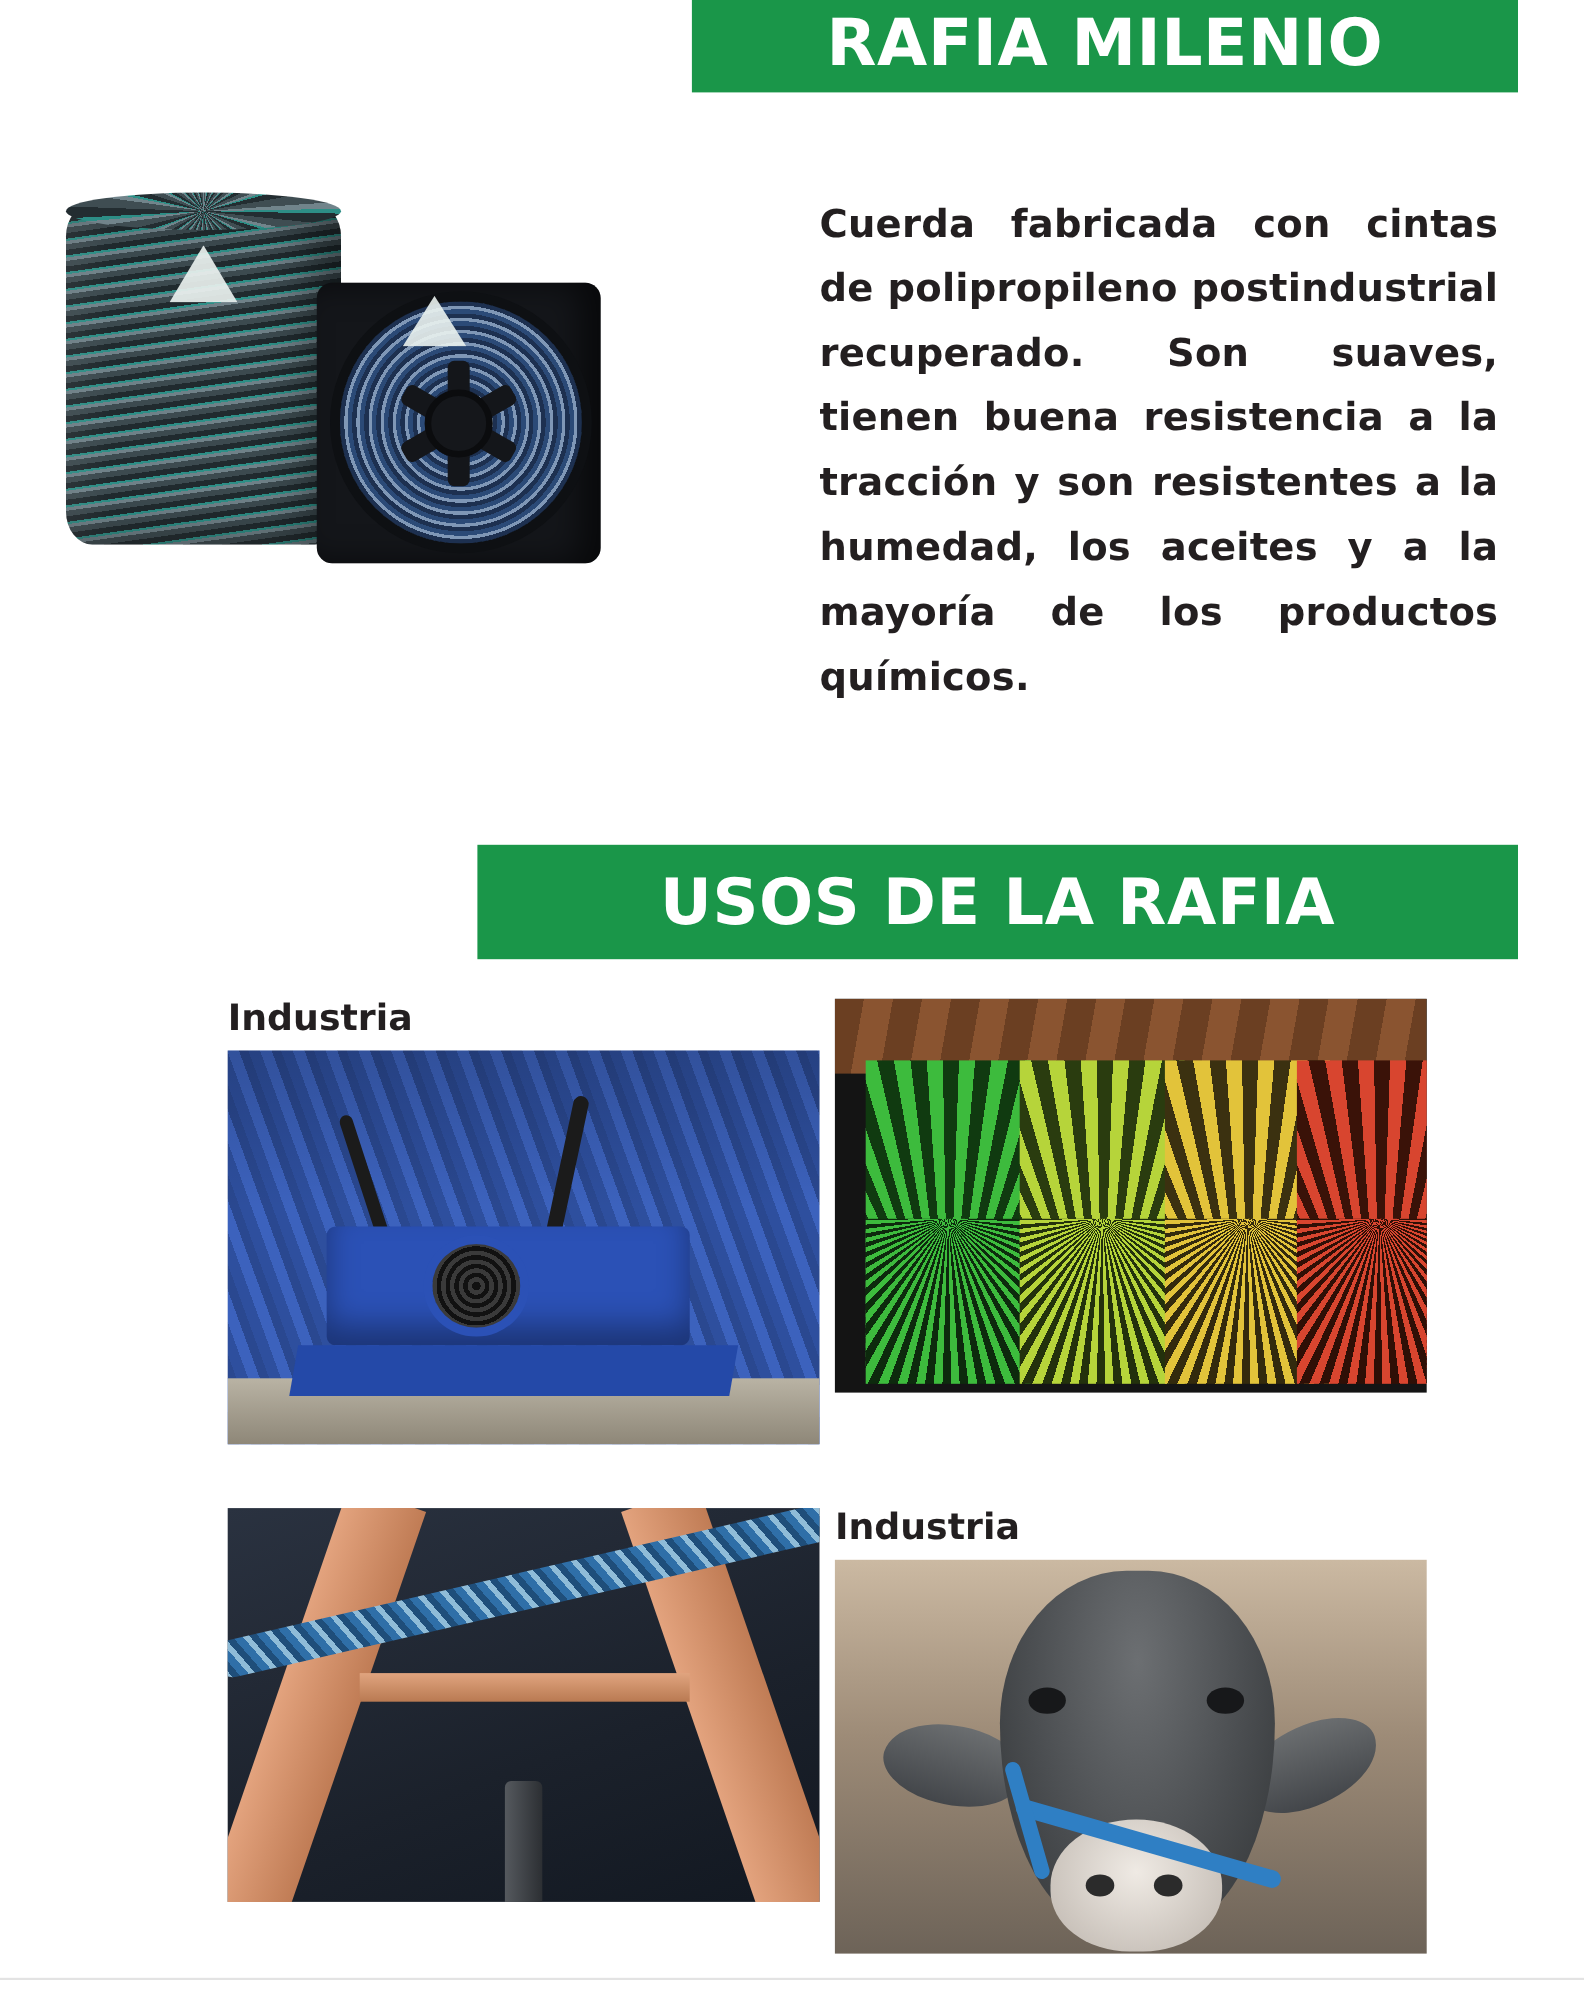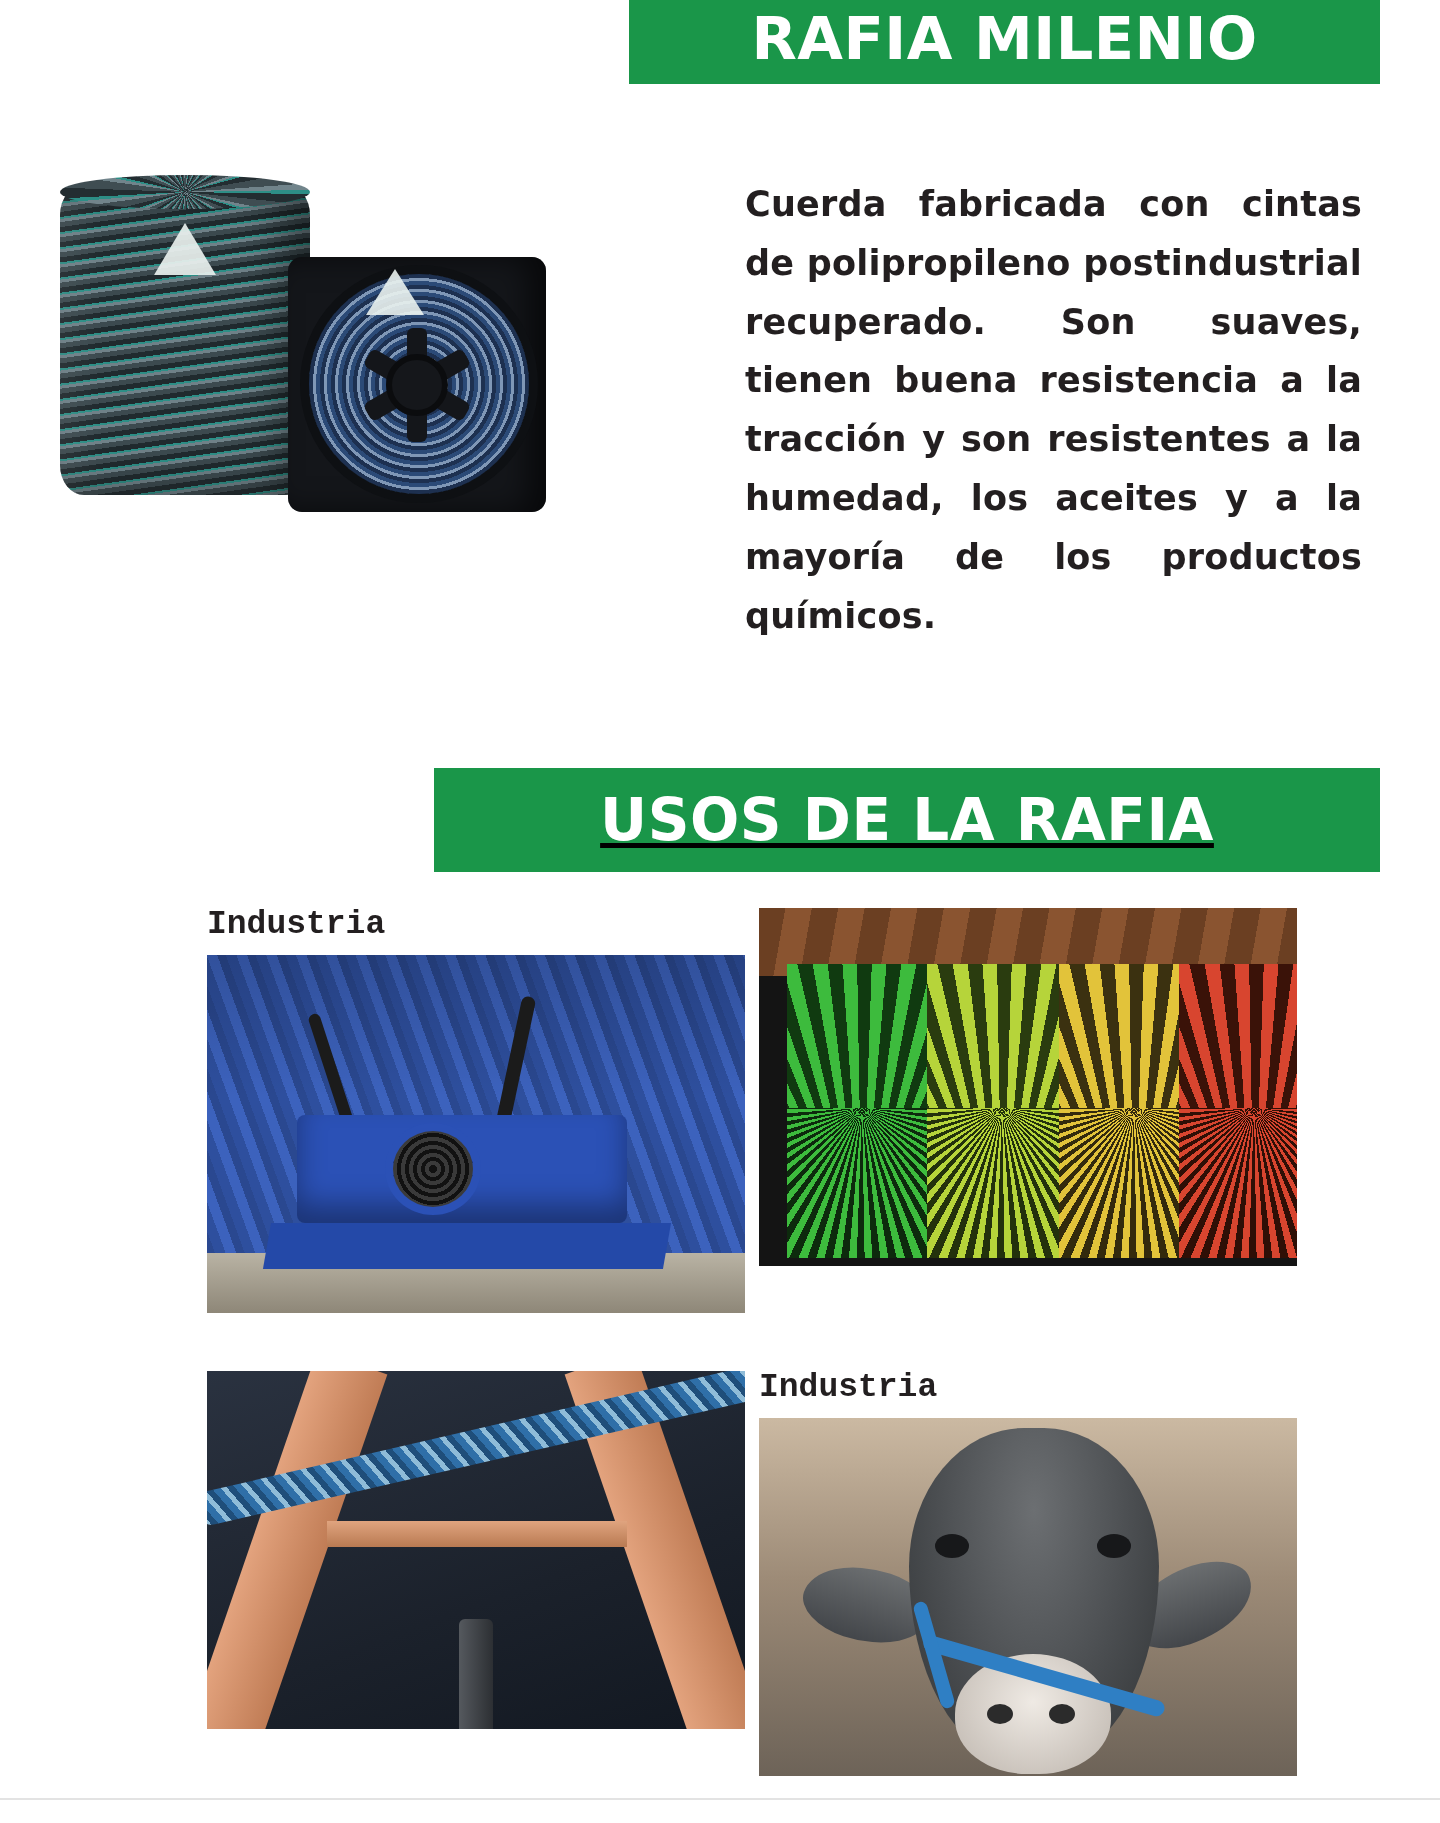--- a/index.html
+++ b/index.html
@@ -161,21 +161,20 @@
   .usos-banner {
     position: absolute;
     left: 434px;
     top: 768px;
     width: 946px;
     height: 104px;
     background: #1a9649;
     display: flex;
     align-items: center;
     justify-content: center;
-    text-decoration: underline;
   }
   .usos-banner .usos-text {
     color: #ffffff;
     font-size: 58px;
     font-weight: bold;
     letter-spacing: .5px;
     white-space: nowrap;
   }
 
   
@@ -193,21 +192,20 @@
   .use-cell.c2 { left: 552px; top: 0px; }
   .use-cell.c3 { left: 0px;   top: 463px; }
   .use-cell.c4 { left: 552px; top: 463px; }
 
   .use-label {
     font-size: 33px;
     font-weight: bold;
     color: #231f20;
     margin-bottom: 14px;
     line-height: 1;
-    font-family: Liberation Mono, monospace;
   }
   .use-photo {
     width: 538px;
     height: 358px;
     overflow: hidden;
     position: relative;
   }
 
   
   .ph-industria {

